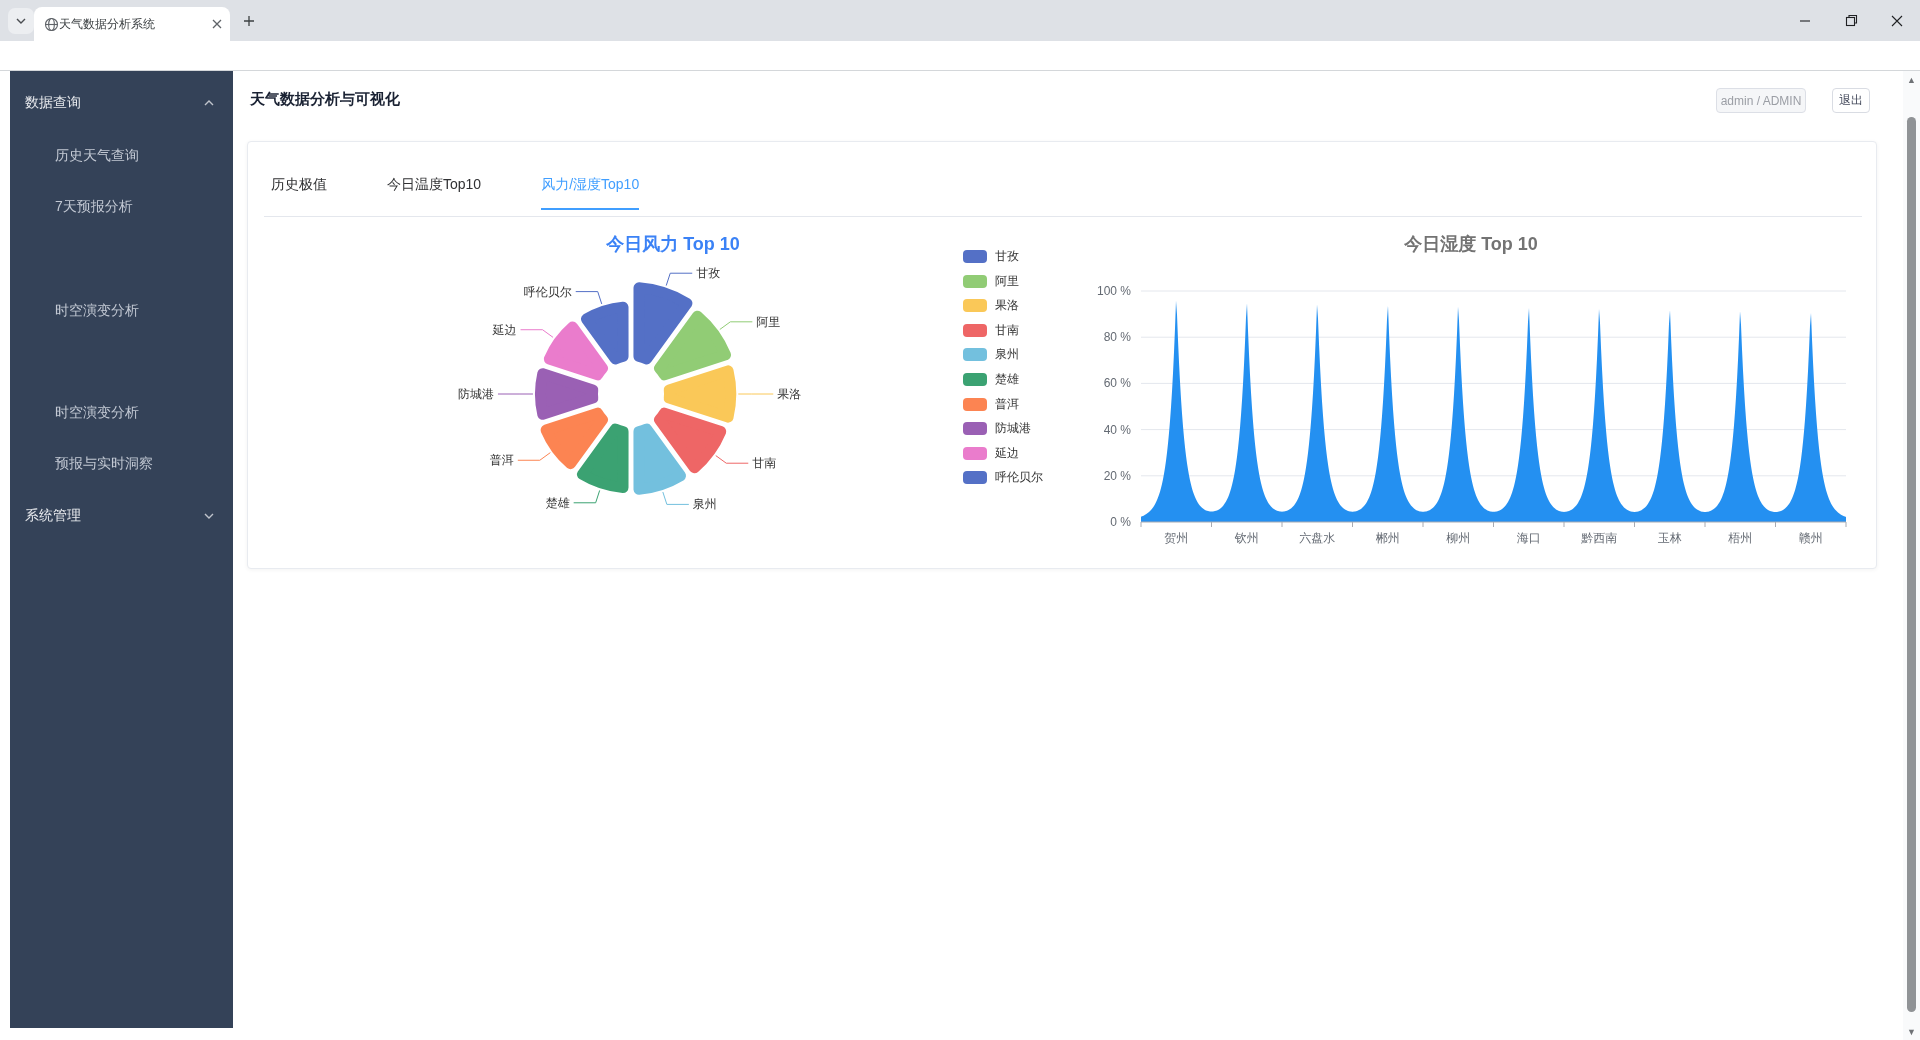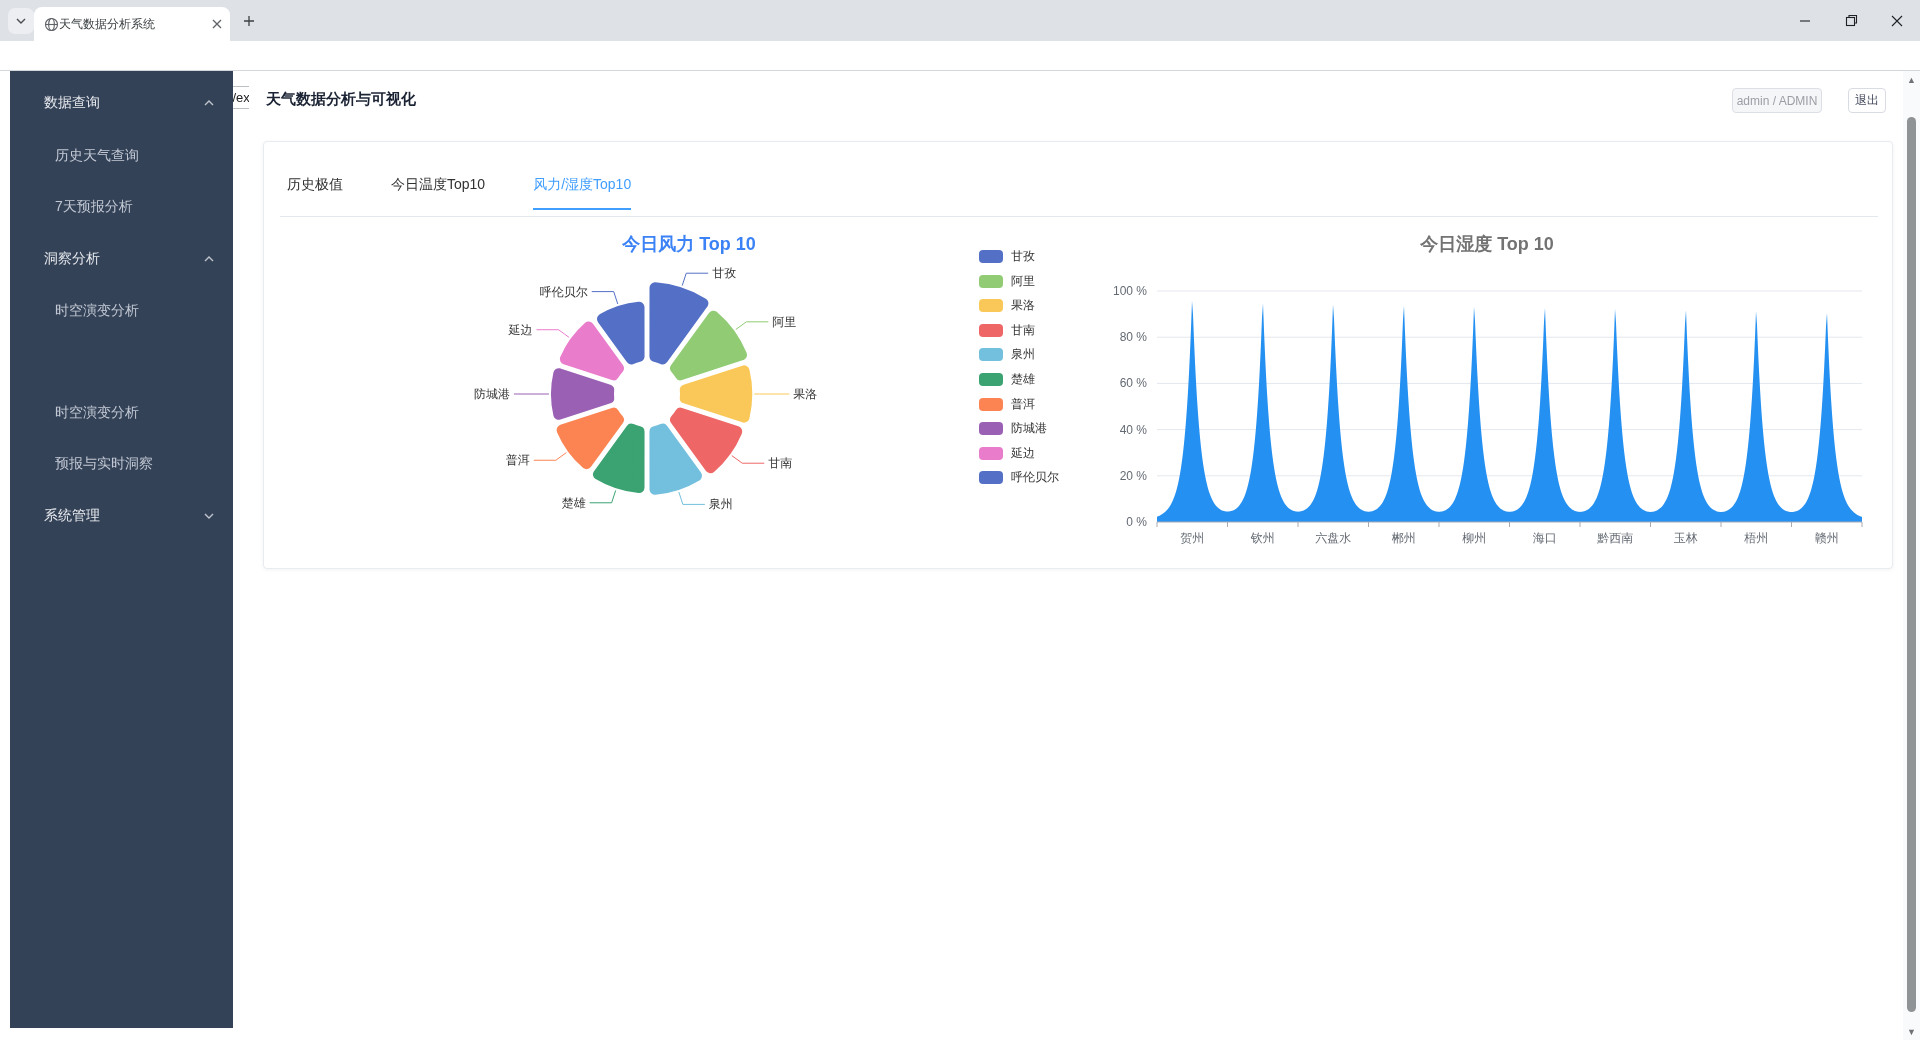--- a/index.html
+++ b/index.html
@@ -29,38 +29,38 @@
   .pill-ic { margin-left:14px; display:flex; align-items:center; }
   .bar-right { position:absolute; right:12px; top:44px; display:flex; align-items:center; gap:14px; }
   .avatar { width:24px; height:24px; border-radius:50%; background:#aeb3ba; position:relative; overflow:visible; }
   .avatar .dot { position:absolute; right:-2px; top:-2px; width:9px; height:9px; border-radius:50%;
                  background:#e53935; }
   .avatar svg { position:absolute; left:0; top:0; }
 
   
   .sidebar { position:absolute; left:10px; top:71px; width:223px; height:957px; background:#344258; }
   .side-group { position:absolute; left:0; width:223px; height:51px; display:flex; align-items:center;
-                padding-left:34px; font-size:14px; color:#e8eaee; cursor:pointer; }
+                padding-left:15px; font-size:14px; color:#e8eaee; cursor:pointer; }
   .side-item { position:absolute; left:0; width:223px; height:51px; display:flex; align-items:center;
                padding-left:45px; font-size:14px; color:#c3c9d4; cursor:pointer; }
   .side-item.active { color:#409eff; }
   .side-group .chev { position:absolute; right:18px; }
 
-  .content { position:absolute; left:233px; top:71px; width:1670px; height:957px; background:#ffffff;margin-left:16px; }
+  .content { position:absolute; left:233px; top:71px; width:1670px; height:957px; background:#ffffff; }
   .page-title { position:absolute; left:17px; top:19px; font-size:15px; font-weight:bold; color:#1a2233; }
   .user-btn { position:absolute; left:1483px; top:17px; width:90px; height:25px; background:#f5f6f8;
               border:1px solid #dcdfe6; border-radius:4px; font-size:12px; color:#9b9ea5;
               display:flex; align-items:center; justify-content:center; }
   .logout-btn { position:absolute; left:1599px; top:17px; width:38px; height:25px; background:#fff;
                 border:1px solid #d9dce3; border-radius:4px; font-size:12px; color:#42485a;
                 display:flex; align-items:center; justify-content:center; cursor:pointer; }
 
   .card { position:absolute; left:14px; top:70px; width:1630px; height:428px; background:#fff;
           border:1px solid #e8ebf0; border-radius:4px; box-shadow:0 1px 4px rgba(0,0,0,.05); }
-  .tabs { position:absolute; left:23px; top:34px; display:flex; gap:48px; }
+  .tabs { position:absolute; left:23px; top:34px; display:flex; gap:60px; }
   .tab { font-size:14px; color:#303133; padding-bottom:16px; position:relative; cursor:pointer; }
   .tab.active { color:#409eff; }
   .tab.active::after { content:""; position:absolute; left:0; right:0; bottom:0; height:2px;
                        background:#409eff; }
   .tabs-line { position:absolute; left:16px; top:74px; width:1598px; height:1px; background:#e4e7ed; }
 
   .chart-title { position:absolute; transform:translateX(-50%); font-size:18px; font-weight:bold;
                  white-space:nowrap; }
   #wind-svg { position:absolute; left:150px; top:96px; }
   #wind-legend { position:absolute; left:715px; top:108px; display:flex; flex-direction:column; gap:11.6px; }
@@ -180,26 +180,20 @@
       <polyline points="2,8 6,4 10,8" fill="none" stroke="#c0c4cc" stroke-width="1.4"></polyline>
       </svg>
     </div>
   <div class="side-item" style="top:59px">
     <span>历史天气查询</span>
     </div>
   <div class="side-item" style="top:110px">
     <span>7天预报分析</span>
     </div>
 
-  <div class="side-group" style="top:162px">
-    <span>洞察分析</span>
-    <svg class="chev" width="12" height="12" viewBox="0 0 12 12">
-      <polyline points="2,8 6,4 10,8" fill="none" stroke="#c0c4cc" stroke-width="1.4"></polyline>
-      </svg>
-    </div>
   <div class="side-item" style="top:214px">
     <span>时空演变分析</span>
     </div>
   <div class="side-item" style="top:316px">
     <span>时空演变分析</span>
     </div>
   <div class="side-item" style="top:367px">
     <span>预报与实时洞察</span>
     </div>
 

